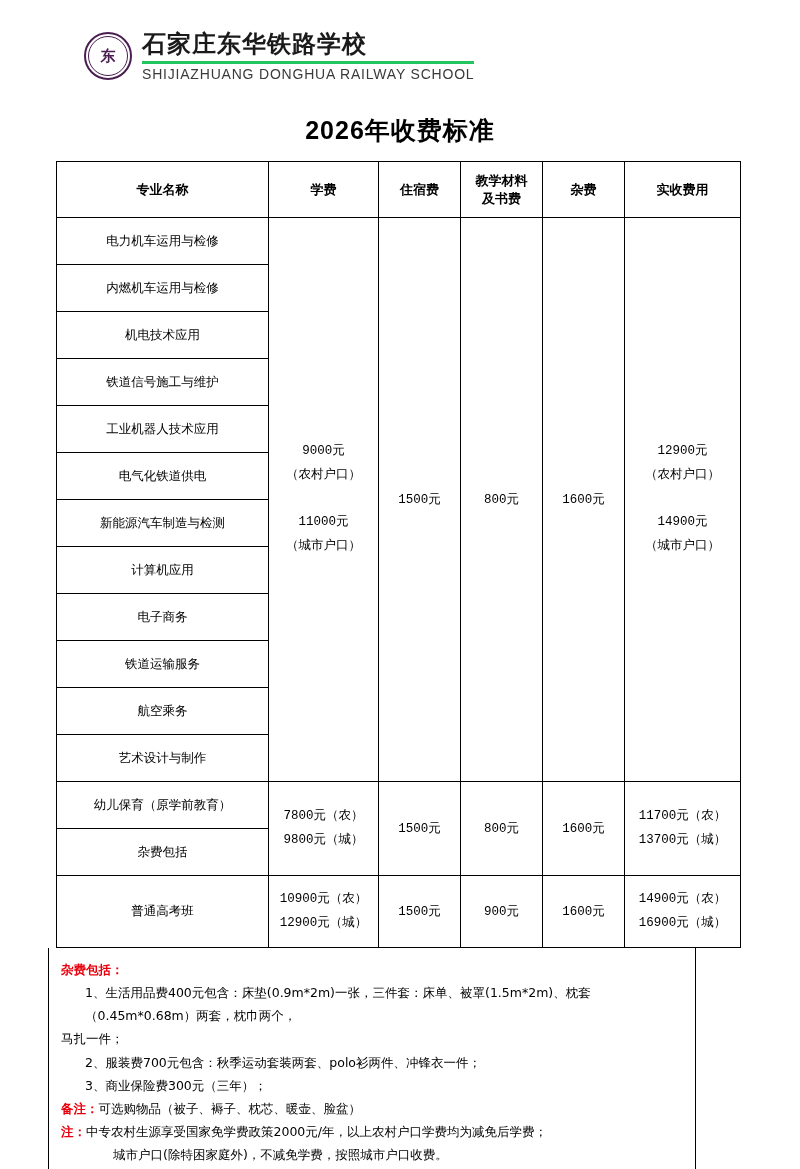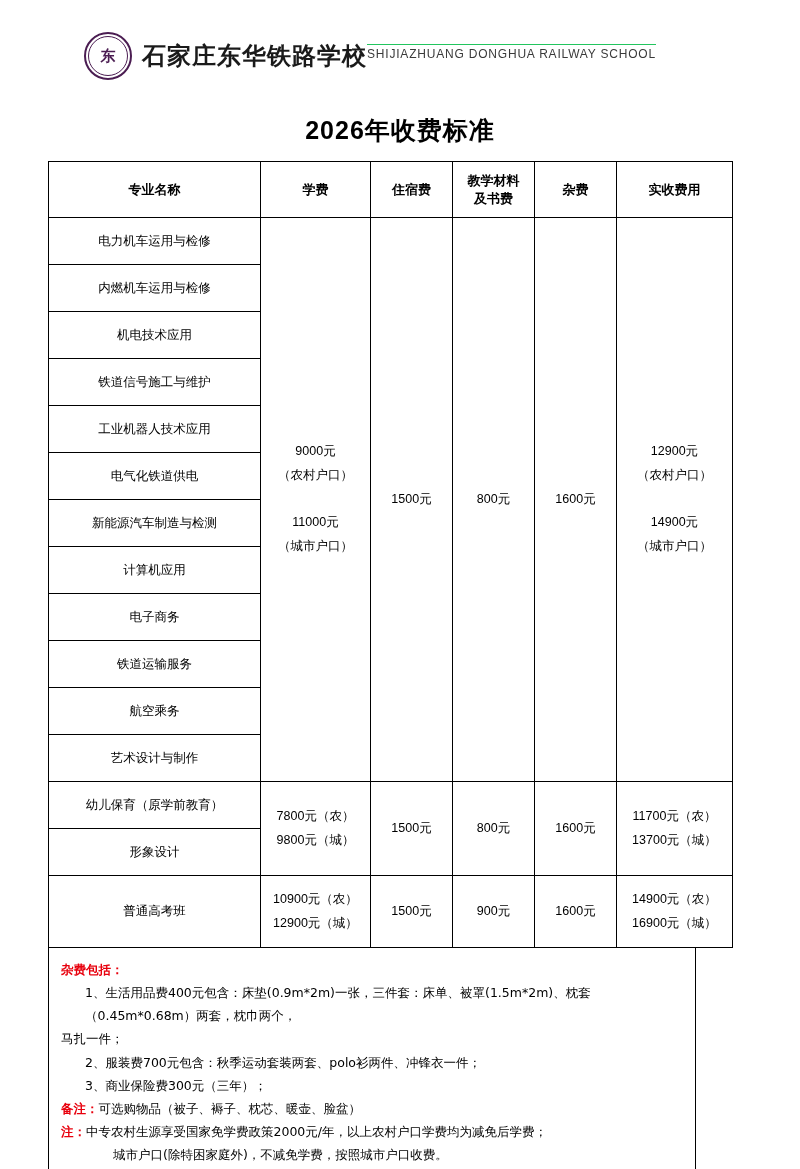--- a/index.html
+++ b/index.html
@@ -50,53 +50,54 @@
     border: 1px solid #4b1d52;
   }
   .logo-inner {
     font-size: 15px;
     color: #4b1d52;
     font-family: "DejaVu Serif", serif;
     font-weight: bold;
     line-height: 1;
     z-index: 2;
   }
-  .logo-text { display: flex; flex-direction: row; justify-content: center; }
+  .logo-text { display: flex; flex-direction: column; justify-content: center; }
   .logo-cn {
     font-size: 24px;
     font-weight: bold;
     letter-spacing: 1px;
     color: #1a1a1a;
     font-family: "DejaVu Sans", sans-serif;
     line-height: 1.2;
   }
   .logo-en {
-    font-size: 12px;
+    font-size: 14px;
     letter-spacing: 0.8px;
     color: #3a3a3a;
-    border-top: 1px solid #22c55e;
+    border-top: 3px solid #22c55e;
     padding-top: 2px;
     margin-top: 2px;
     font-family: "Liberation Sans", sans-serif;
   }
   
   .doc-title {
     text-align: center;
     font-size: 25px;
     font-weight: bold;
     font-family: Liberation Sans, sans-serif;
     margin: 30px 0 14px 0;
     letter-spacing: 1px;
   }
   
   table.fees {
     width: 684px;
     border-collapse: collapse;
     table-layout: fixed;
-    font-family: Liberation Sans, sans-serif;
+    font-family: Liberation Mono, monospace;
+    margin-left: 8px;
   }
   table.fees td, table.fees th {
     border: 1px solid #000;
     text-align: center;
     vertical-align: middle;
     font-size: 12.5px;
     font-weight: normal;
     padding: 4px 2px;
   }
   table.fees th {
@@ -226,21 +227,21 @@
         </td>
         <td rowspan="2">1500元</td>
         <td rowspan="2">800元</td>
         <td rowspan="2">1600元</td>
         <td class="money" rowspan="2">
           <span class="nowrapline">11700元（农）</span><br>
           <span class="nowrapline">13700元（城）</span>
         </td>
       </tr>
       <tr>
-          <td class="major">形象设计</td>
+          <td class="major">杂费包括</td>
         </tr>
 
       <tr>
         <td class="major" style="height:72px">普通高考班</td>
         <td class="money">
           <span class="nowrapline">10900元（农）</span><br>
           <span class="nowrapline">12900元（城）</span>
         </td>
         <td>1500元</td>
         <td>900元</td>

